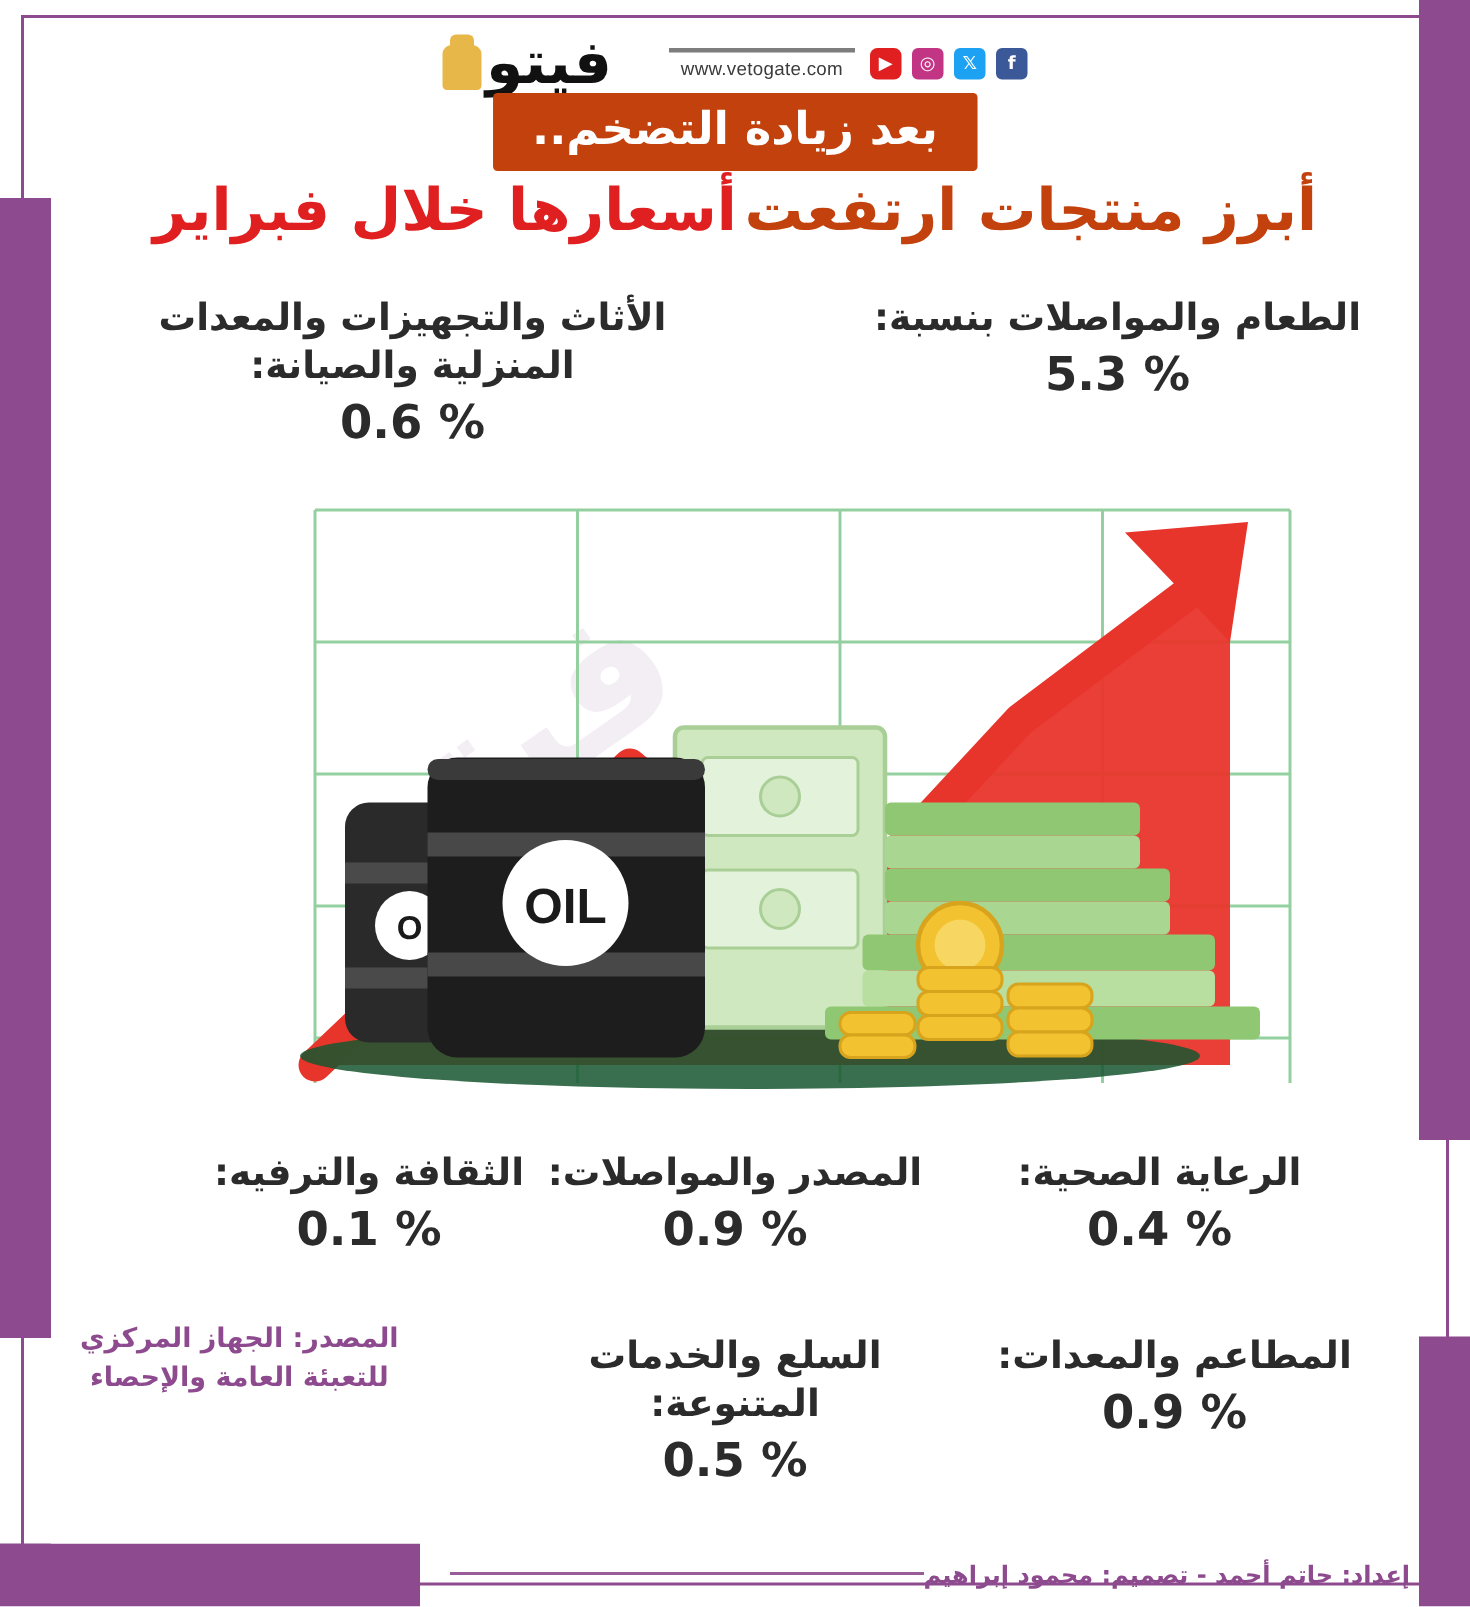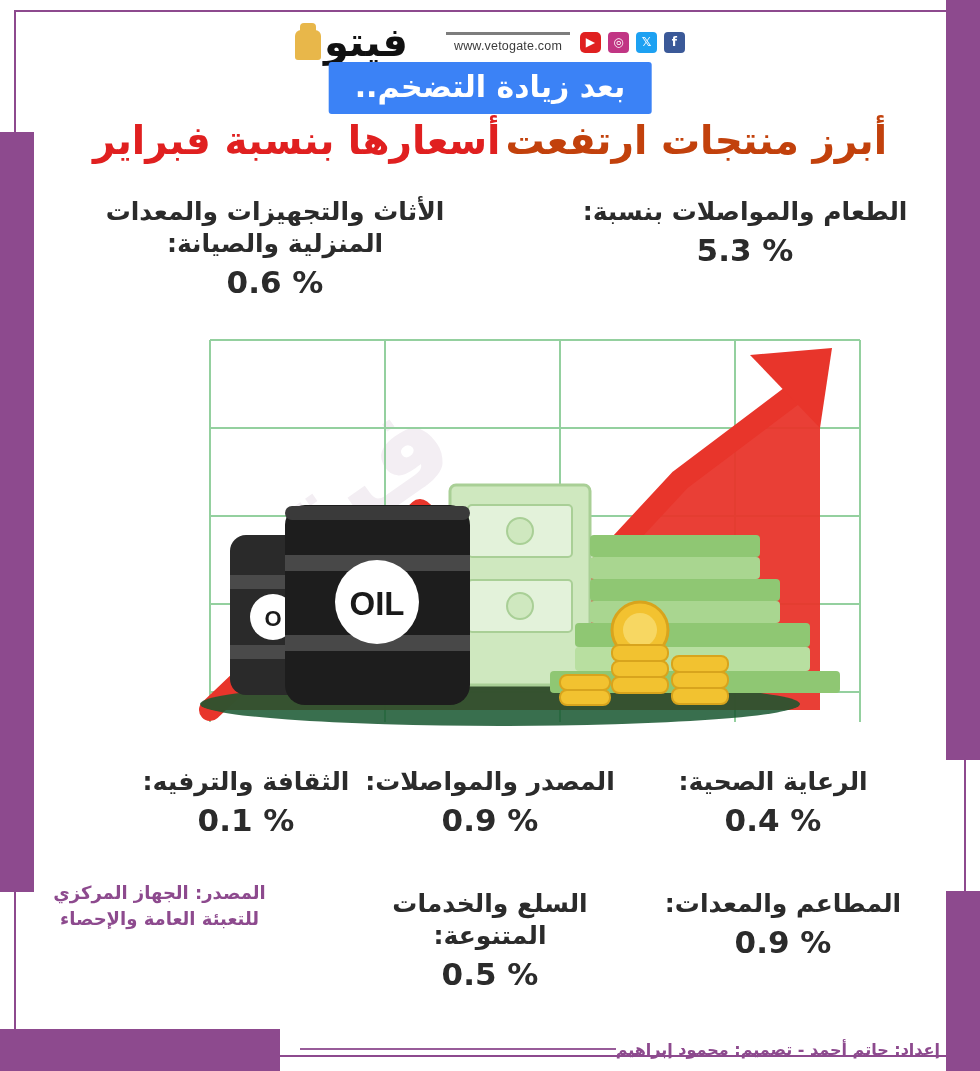--- a/index.html
+++ b/index.html
@@ -98,21 +98,21 @@
   .brand .hand::before {
     content: ""; position: absolute; left: 5px; top: -7px;
     width: 16px; height: 12px; background: #e8b74a;
     border-radius: 4px 4px 0 0;
   }
 
   
   .title-bar {
     position: absolute;
     top: 62px; left: 50%; transform: translateX(-50%);
-    background: #3b82f6;
+    background: #c2410c;
     color: #fff;
     padding: 7px 26px 10px;
     font-size: 30px; font-weight: 800;
     border-radius: 3px;
     white-space: nowrap;
     direction: rtl;
   }
   .main-title {
     position: absolute;
     top: 118px; left: 0; right: 0;
@@ -215,21 +215,21 @@
     </div>
     <div class="brand">
       <span>فيتو</span>
       <span class="hand"></span>
     </div>
   </div>
 
   <div class="title-bar">بعد زيادة التضخم..</div>
   <div class="main-title">
     <span class="t1">أبرز منتجات ارتفعت</span>
-    <span class="t2">أسعارها بنسبة فبراير</span>
+    <span class="t2">أسعارها خلال فبراير</span>
   </div>
 
   <div class="illus">
     <svg width="760" height="420" viewBox="0 0 760 420" xmlns="http://www.w3.org/2000/svg">
 
       <g stroke="#8fce9a" stroke-width="2" opacity="0.95">
         <line x1="90" y1="10" x2="90" y2="392"></line>
         <line x1="265" y1="10" x2="265" y2="392"></line>
         <line x1="440" y1="10" x2="440" y2="392"></line>
         <line x1="615" y1="10" x2="615" y2="392"></line>

